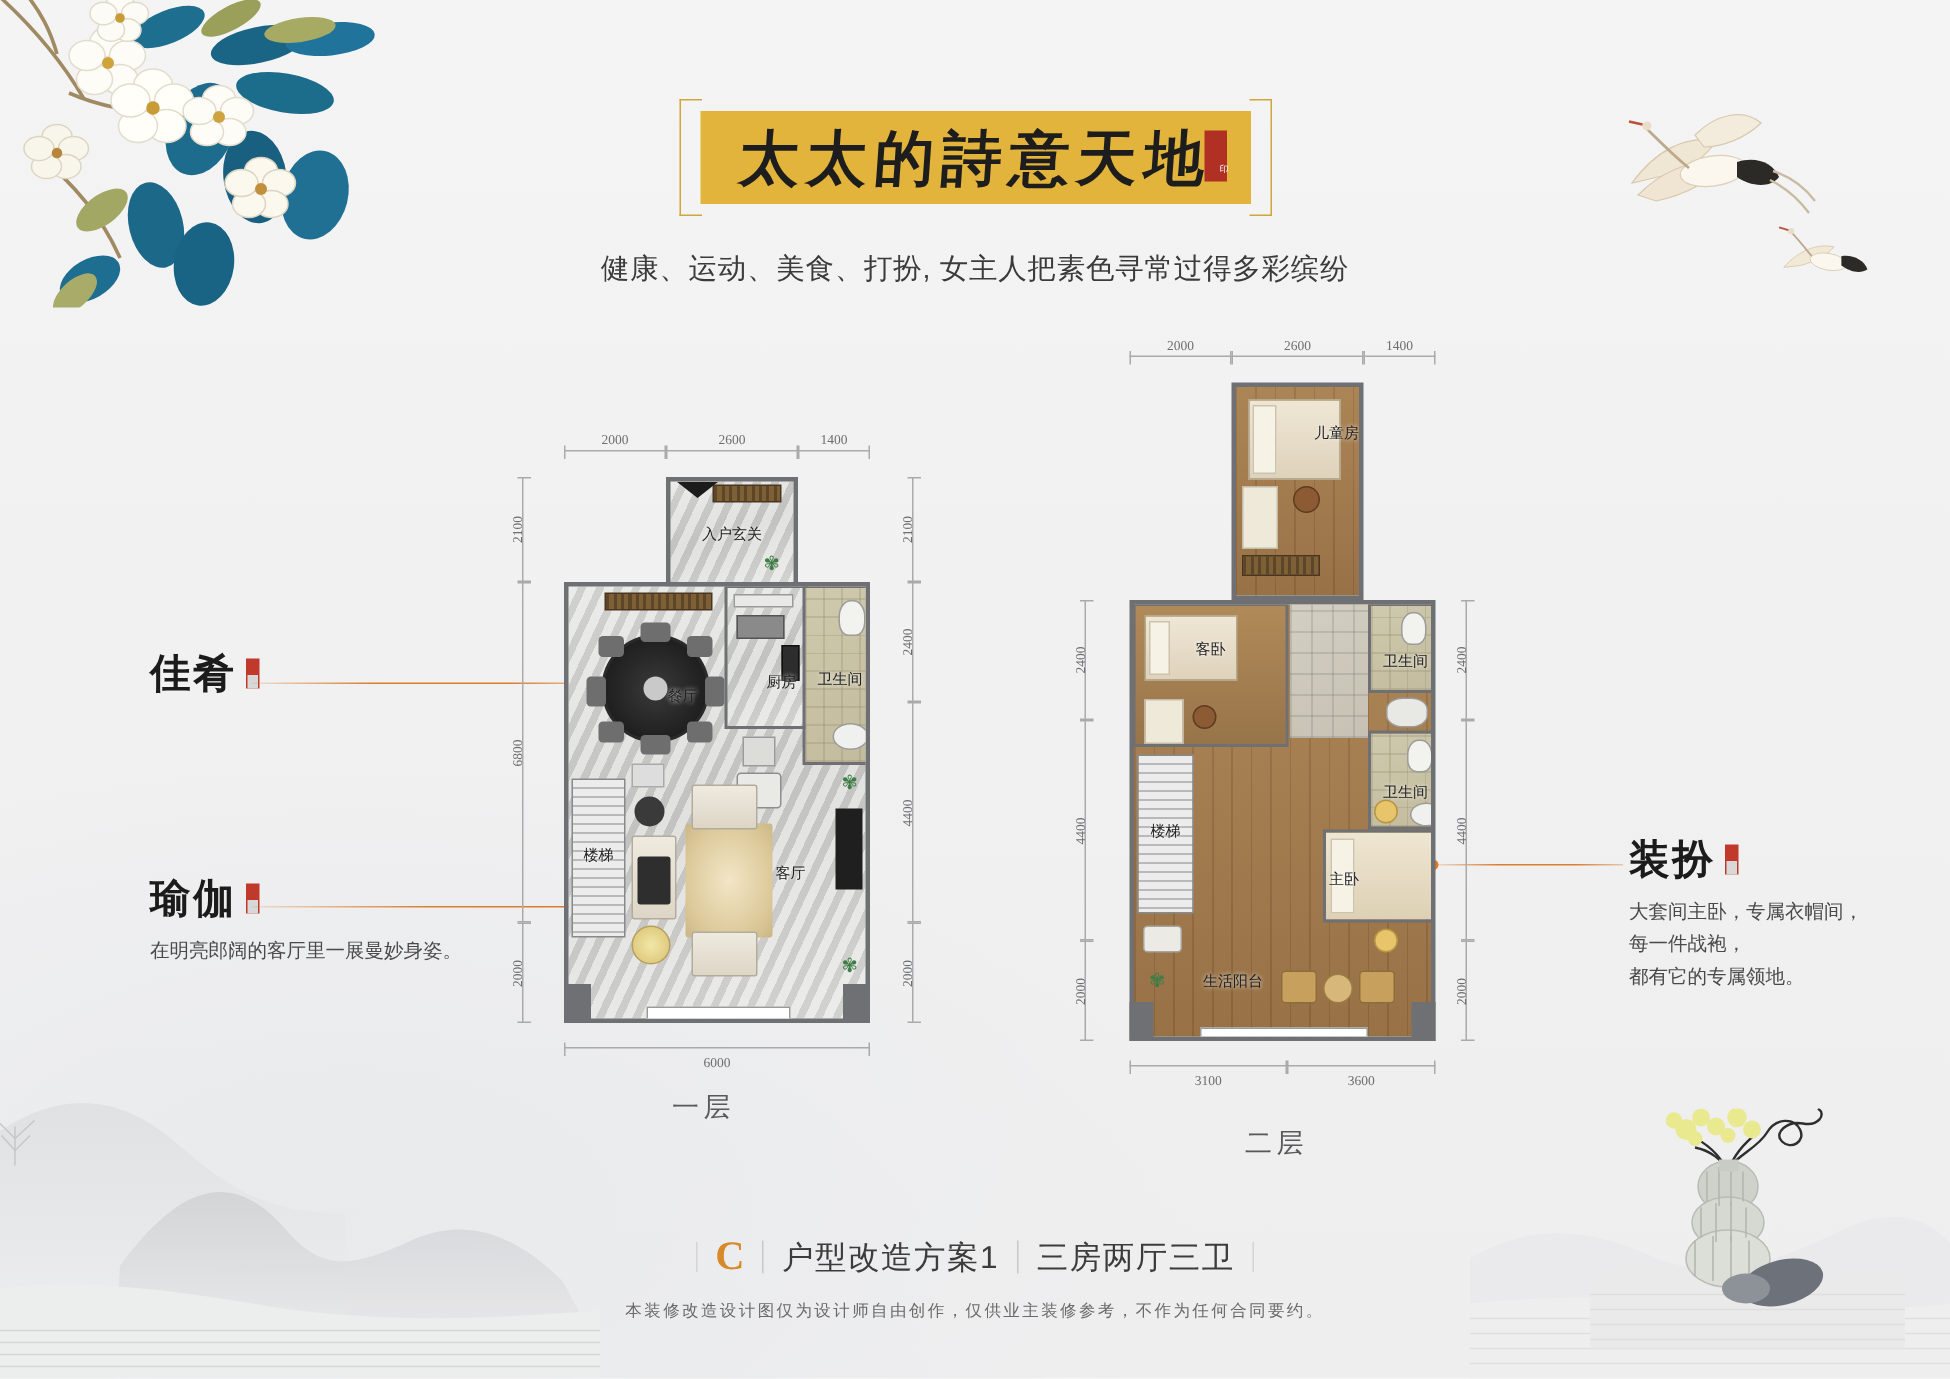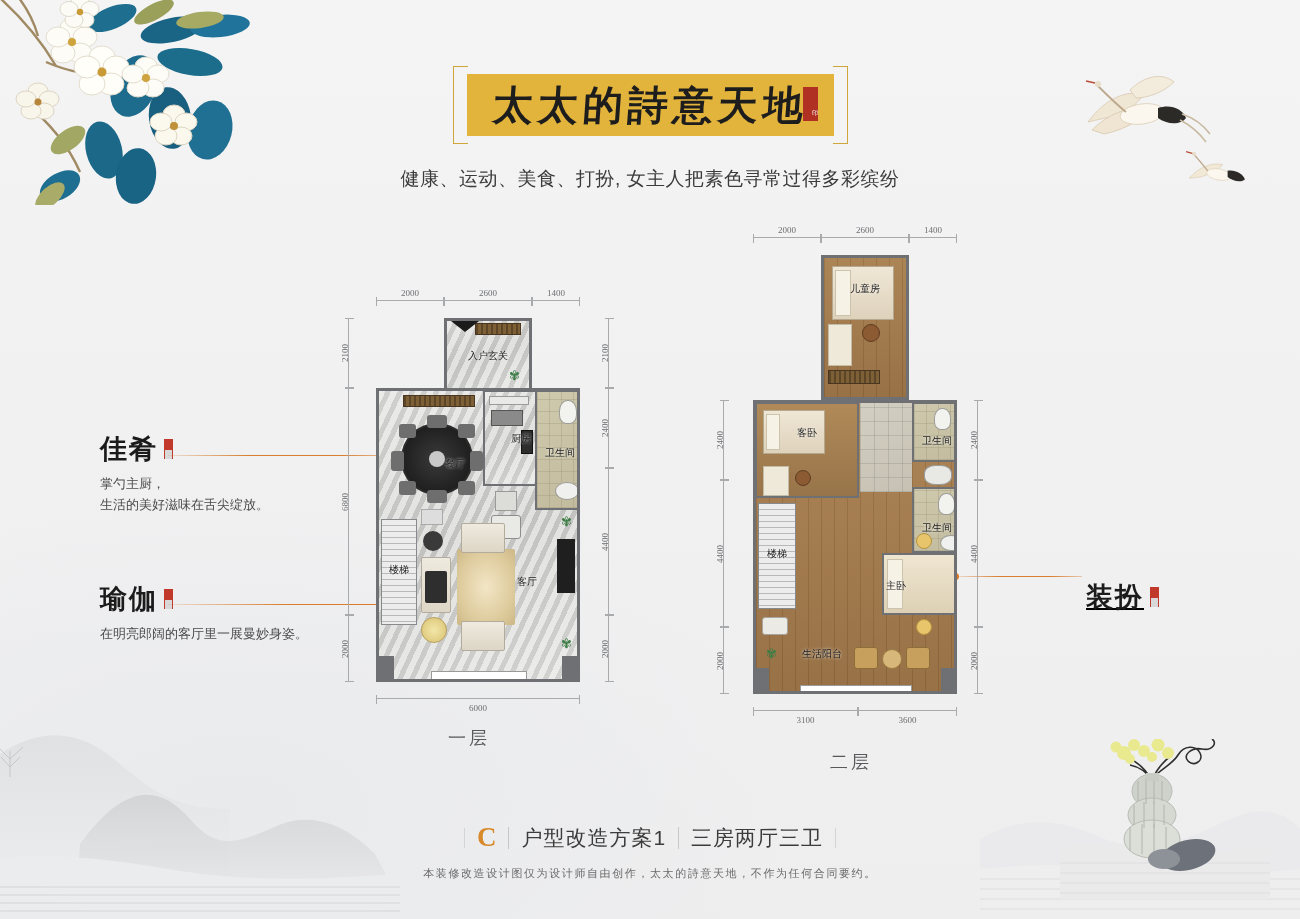--- a/index.html
+++ b/index.html
@@ -74,21 +74,21 @@
   .anno-seal::after {
     content: ""; position: absolute; left: 1px; top: 11px;
     width: 7px; height: 9px; background: #d8d8d8;
   }
   .anno-body {
     margin-top: 10px; font-size: 13px; color: #4a4a4a;
     line-height: 1.65; white-space: pre-line;
   }
   #anno-jiayao { left: 100px; top: 436px; }
   #anno-yujia  { left: 100px; top: 586px; }
-  #anno-zhuangban { left: 1086px; top: 584px; text-decoration: underline; }
+  #anno-zhuangban { left: 1086px; top: 560px; }
 
   .leader {
     position: absolute; height: 1px;
     background: linear-gradient(90deg, rgba(216,124,48,.15), #d97e2e 35%, #d97e2e 75%, rgba(216,124,48,.35));
   }
   #leader-jiayao { left: 168px; top: 455px; width: 230px; }
   #leader-yujia  { left: 168px; top: 604px; width: 337px; }
   #leader-zhuangban { left: 955px; top: 576px; width: 127px; }
   .leader-dot {
     position: absolute; width: 7px; height: 7px; border-radius: 50%;
@@ -409,41 +409,42 @@
   <span class="banner-title">太太的詩意天地</span>
   <span class="banner-seal">印</span>
 </div>
 <div class="subtitle">健康、运动、美食、打扮, 女主人把素色寻常过得多彩缤纷</div>
 
 <div class="anno" id="anno-jiayao">
   <div class="anno-head">
     <span class="anno-title">佳肴</span>
     <span class="anno-seal"></span>
   </div>
-  <div class="anno-body">掌勺主厨，
-生活的美好滋味在舌尖绽放。</div>
 </div>
 <div class="leader" id="leader-jiayao"></div>
 <div class="leader-dot" id="dot-jiayao"></div>
 
 <div class="anno" id="anno-yujia">
   <div class="anno-head">
     <span class="anno-title">瑜伽</span>
     <span class="anno-seal"></span>
   </div>
   <div class="anno-body">在明亮郎阔的客厅里一展曼妙身姿。</div>
 </div>
 <div class="leader" id="leader-yujia"></div>
 <div class="leader-dot" id="dot-yujia"></div>
 
 <div class="anno" id="anno-zhuangban">
   <div class="anno-head">
     <span class="anno-title">装扮</span>
     <span class="anno-seal"></span>
   </div>
+  <div class="anno-body">大套间主卧，专属衣帽间，
+每一件战袍，
+都有它的专属领地。</div>
 </div>
 <div class="leader" id="leader-zhuangban"></div>
 <div class="leader-dot" id="dot-zhuangban"></div>
 
 <div class="plan-wrap" id="plan1">
 
   <div class="dim dim-h" style="left:46px; top:12px; width:68px;">
     <span class="dim-val">2000</span>
     </div>
   <div class="dim dim-h" style="left:114px; top:12px; width:88px;">
@@ -500,21 +501,21 @@
     <div class="furn" style="left:20px; top:33px; width:17px; height:14px; background:#6e6e6e; border-radius:3px;"></div>
     <div class="furn" style="left:79px; top:33px; width:17px; height:14px; background:#6e6e6e; border-radius:3px;"></div>
     <div class="furn" style="left:20px; top:90px; width:17px; height:14px; background:#6e6e6e; border-radius:3px;"></div>
     <div class="furn" style="left:79px; top:90px; width:17px; height:14px; background:#6e6e6e; border-radius:3px;"></div>
     <div class="room-label" style="left:66px; right:auto; width:60px; top:66px; text-align:left;">餐厅</div>
 
     <div class="room tex-marble" style="left:104px; top:-1px; width:56px; height:96px; border-width:2px;">
       <div class="furn" style="left:4px; top:4px; width:40px; height:9px; background:#e9e9e7; border:1px solid #9a9a98;"></div>
       <div class="furn" style="left:6px; top:18px; width:32px; height:16px; background:#8a8a8a; border:1px solid #555;"></div>
       <div class="furn" style="left:36px; top:38px; width:12px; height:24px; background:#2d2d2d; border:1px solid #111;"></div>
-      <div class="room-label" style="top:40px;margin-left:20px;">厨房</div>
+      <div class="room-label" style="top:56px;margin-left:20px;">厨房</div>
     </div>
 
     <div class="room tex-bathtile" style="left:156px; top:-1px; width:50px; height:120px; border-width:2px;">
       <div class="toilet" style="left:22px; top:8px; width:18px; height:24px;"></div>
       <div class="furn" style="left:40px; top:40px; width:4px; height:12px; background:#9a9a98;"></div>
       <div class="room-label" style="top:54px;">卫生间</div>
       <div class="sink" style="left:18px; top:90px; width:24px; height:18px;"></div>
     </div>
 
     <div class="furn" style="left:116px; top:100px; width:22px; height:20px; background:#dcdcd8;border:1px solid #9a9a98;"></div>
@@ -581,21 +582,21 @@
   <div class="dim dim-h" style="left:153px; top:485px; width:99px;">
     <span class="dim-val" style="top:4px;">3600</span>
     </div>
 
   <div class="room tex-wood" style="left:116px; top:30px; width:88px; height:145px;">
     <div class="bed" style="left:8px; top:8px; width:62px; height:54px;"></div>
     <div class="pillow" style="left:11px; top:12px; width:16px; height:46px;"></div>
     <div class="furn" style="left:4px; top:66px; width:24px; height:42px; background:#efe9da;border:1px solid #c4bca6;"></div>
     <div class="furn" style="left:38px; top:66px; width:18px; height:18px; border-radius:50%; background:#8c5a33;border:1px solid #5e3c20;"></div>
     <div class="cabinet" style="left:4px; top:112px; width:52px; height:14px;"></div>
-    <div class="room-label" style="top:24px;">儿童房</div>
+    <div class="room-label" style="top:24px;text-align:right;">儿童房</div>
   </div>
 
   <div class="room tex-wood" style="left:48px; top:175px; width:204px; height:294px;">
 
     <div class="room" style="left:-1px; top:-1px; width:104px; height:96px; border-width:2px; background:linear-gradient(180deg,#b08a58,#98744a);">
       <div class="bed" style="left:6px; top:6px; width:62px; height:44px;"></div>
       <div class="pillow" style="left:9px; top:10px; width:14px; height:36px;"></div>
       <div class="furn" style="left:6px; top:62px; width:26px; height:30px; background:#efe9da;border:1px solid #c4bca6;"></div>
       <div class="furn" style="left:38px; top:66px; width:16px; height:16px; border-radius:50%; background:#8c5a33;border:1px solid #5e3c20;"></div>
       <div class="room-label" style="top:22px;">客卧</div>
@@ -642,13 +643,13 @@
   <span class="cap-row">
     <span class="cap-tick"></span>
     <span class="cap-letter">C</span>
     <span class="cap-sep"></span>
     <span class="cap-text">户型改造方案1</span>
     <span class="cap-sep"></span>
     <span class="cap-text">三房两厅三卫</span>
     <span class="cap-tick"></span>
   </span>
 </div>
-<div class="disclaimer">本装修改造设计图仅为设计师自由创作，太太的詩意天地，不作为任何合同要约。</div>
+<div class="disclaimer">本装修改造设计图仅为设计师自由创作，仅供业主装修参考，不作为任何合同要约。</div>
 
 </body></html>

